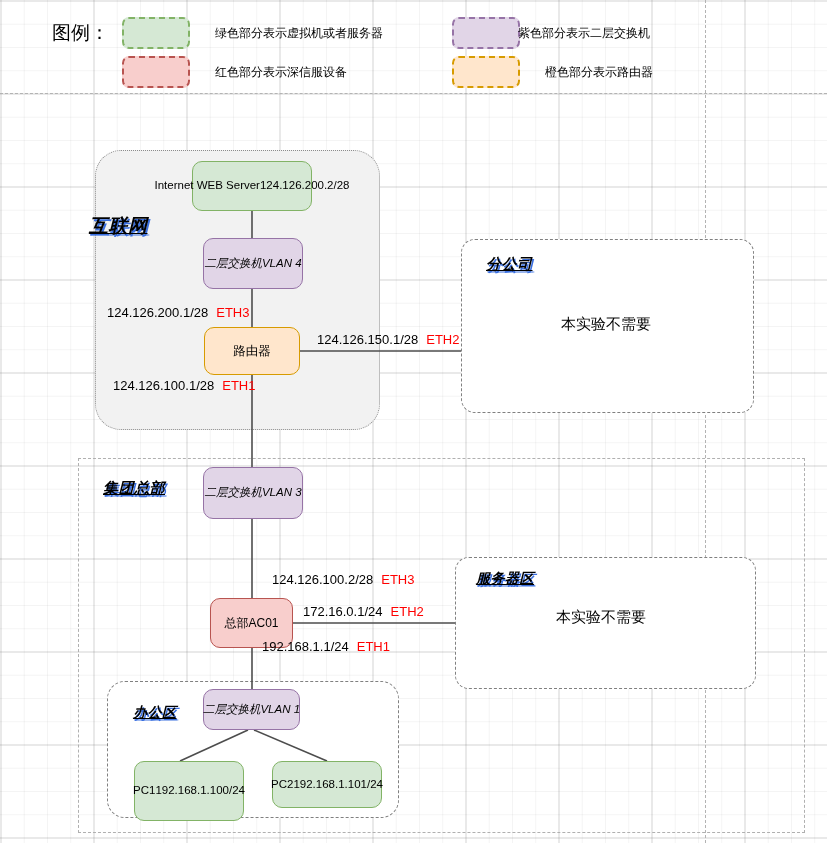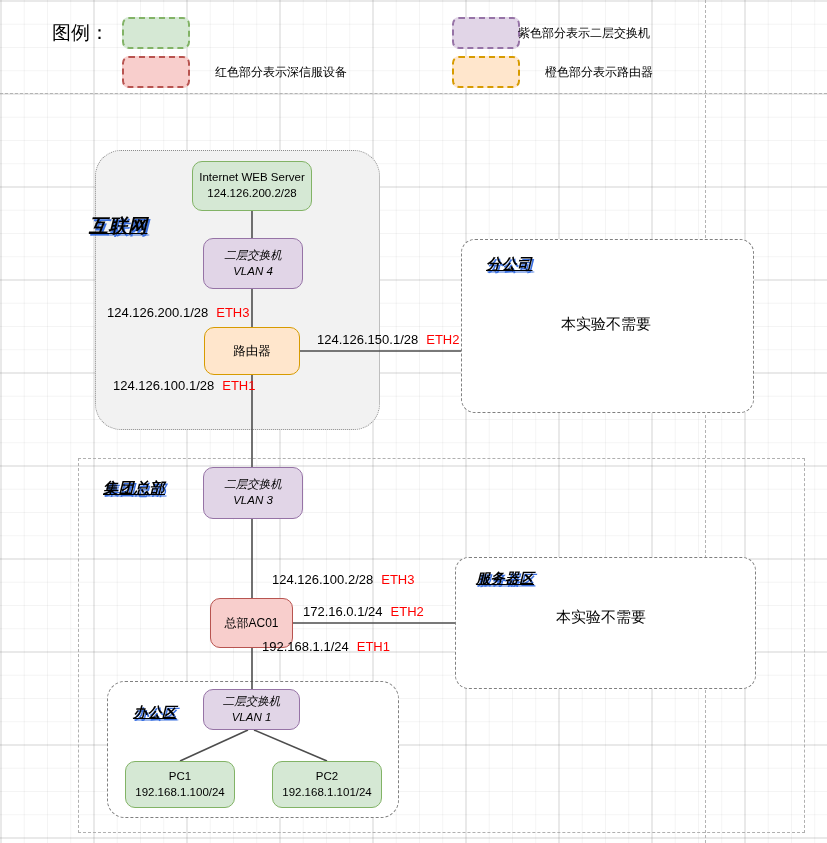--- a/index.html
+++ b/index.html
@@ -87,21 +87,21 @@
     font-size: 15px;
     white-space: nowrap;
   }
 
   
   .node {
     position: absolute;
     box-sizing: border-box;
     border-radius: 10px;
     display: flex;
-    flex-direction: column;
+    flex-direction: row;
     align-items: center;
     justify-content: center;
     text-align: center;
     color: #000000;
     line-height: 1.35;
     z-index: 5;
   }
   .node .l1, .node .l2 { display: block; white-space: nowrap; }
   .node-green  { background: #d5e8d4; border: 1px solid #82b366; }
   .node-purple { background: #e1d5e7; border: 1px solid #9673a6; font-style: italic; }
@@ -159,20 +159,21 @@
 <body>
 
 <div id="canvas">
 
   <div class="pagebreak-h" style="top:93px;"></div>
   <div class="pagebreak-v" style="left:705px;"></div>
 
   <div class="legend-title" style="left:52px; top:20px;">图例：</div>
 
   <div class="legend-swatch sw-green" style="left:122px; top:17px;"></div>
+  <div class="legend-text" style="left:215px; top:25px;">绿色部分表示虚拟机或者服务器</div>
 
   <div class="legend-swatch sw-red" style="left:122px; top:56px;"></div>
   <div class="legend-text" style="left:215px; top:64px;">红色部分表示深信服设备</div>
 
   <div class="legend-swatch sw-purple" style="left:452px; top:17px;"></div>
   <div class="legend-text" style="left:518px; top:25px;">紫色部分表示二层交换机</div>
 
   <div class="legend-swatch sw-orange" style="left:452px; top:56px;"></div>
   <div class="legend-text" style="left:545px; top:64px;">橙色部分表示路由器</div>
 
@@ -237,21 +238,21 @@
 
   <div class="node node-red" style="left:210px; top:598px; width:83px; height:50px; font-size:12px;">
     <span class="l1">总部AC01</span>
   </div>
 
   <div class="node node-purple" style="left:203px; top:689px; width:97px; height:41px; font-size:11.5px;">
     <span class="l1">二层交换机</span>
     <span class="l2">VLAN  1</span>
   </div>
 
-  <div class="node node-green" style="left:125px; top:761px; width:110px; height:47px; font-size:11.5px;">
+  <div class="node node-green" style="left:134px; top:761px; width:110px; height:60px; font-size:11.5px;">
     <span class="l1">PC1</span>
     <span class="l2">192.168.1.100/24</span>
   </div>
 
   <div class="node node-green" style="left:272px; top:761px; width:110px; height:47px; font-size:11.5px;">
     <span class="l1">PC2</span>
     <span class="l2">192.168.1.101/24</span>
   </div>
 
   <div class="edge-label" style="left:107px; top:305px;">

